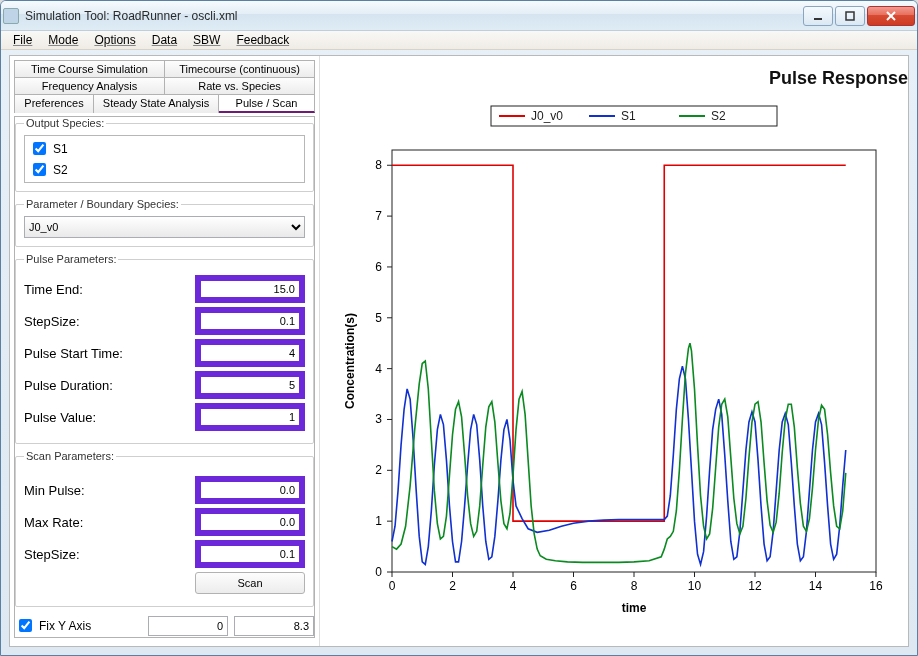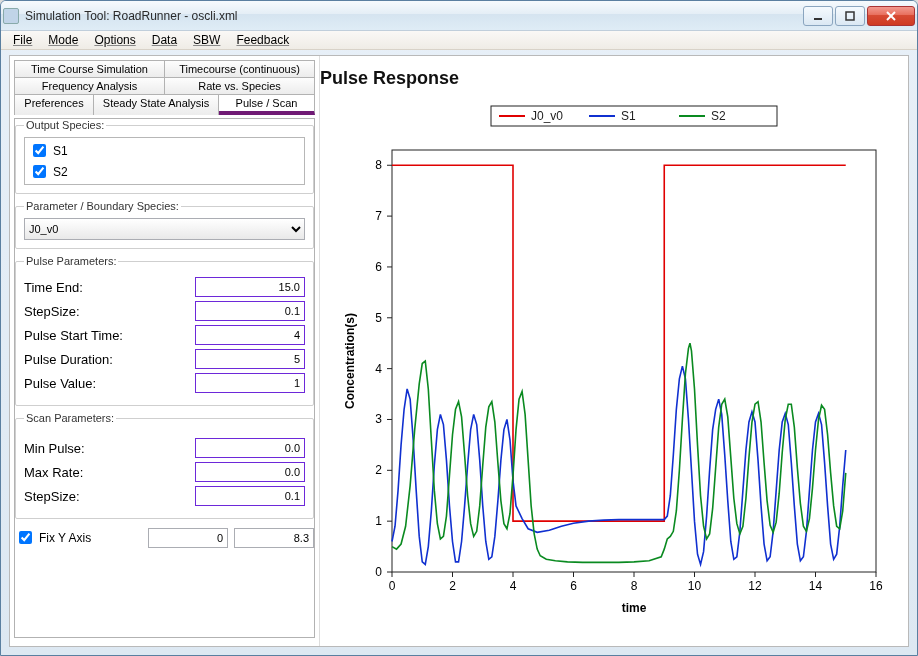--- a/index.html
+++ b/index.html
@@ -21,45 +21,45 @@
 .menuitem span{text-decoration:underline;text-decoration-color:#888}
 
 
 .client{position:absolute;top:54px;left:8px;right:8px;bottom:8px;background:#fff;border:1px solid #b9b9b9;display:flex}
 
 
 .left{width:310px;border-right:1px solid #ddd;padding:4px 4px 8px 4px;background:#fff;display:flex;flex-direction:column;gap:4px}
 .tabgrid{display:flex;flex-direction:column}
 .tabrow{display:flex}
 .tab{flex:1;border:1px solid #b2b2b2;background:linear-gradient(#fdfdfd,#ececec);padding:2px 4px;text-align:center;cursor:pointer;font-size:11px;border-bottom:none}
-.tab.active{background:#fff;border-bottom:4px solid #701a75;position:relative;z-index:2}
+.tab.active{background:#fff;border-bottom:2px solid #701a75;position:relative;z-index:2}
 .tabrow .tab+.tab{border-left:none}
 .tabbody{border:1px solid #b2b2b2;margin-top:-1px;flex:1;display:flex;flex-direction:column;gap:6px;overflow:auto}
 
 fieldset{border:1px solid #cfcfcf;border-radius:2px;padding:6px 8px 8px 8px;margin:0}
 legend{font-size:11px;color:#333;padding:0 2px}
 .listbox{border:1px solid #b7b7b7;background:#fff;padding:2px 4px}
 .chk{display:flex;align-items:center;gap:4px;font-size:11px;padding:1px 0}
 .chk input{width:13px;height:13px}
 
 select.param{width:100%;height:22px;border:1px solid #abadb3;background:linear-gradient(#fff,#e9e9e9);font-size:11px}
 
 .row{display:flex;align-items:center;margin:4px 0;gap:4px}
 .row label{flex:1;font-size:13px}
-.row input[type=text]{width:110px;height:20px;border:1px solid #6d28d9;text-align:right;padding:0 4px;font-size:11px}
+.row input[type=text]{width:110px;height:28px;border:6px solid #6d28d9;text-align:right;padding:0 4px;font-size:11px}
 .btn{width:110px;height:22px;border:1px solid #7a9cc6;border-radius:3px;background:linear-gradient(180deg,#eaf3fb 0,#cde5f7 45%,#b7d8f1 46%,#cfe6f6 100%);cursor:pointer;font-size:11px}
 .btn.plain{background:linear-gradient(#fdfdfd,#ececec);border-color:#b2b2b2}
 
 .fixrow{display:flex;align-items:flex-end;gap:6px;margin-top:2px}
 .fixrow .chk{flex:1}
 .fixrow input[type=text]{width:80px;height:20px;border:1px solid #abadb3;text-align:right;padding:0 4px;font-size:11px}
 
 
 .chartarea{flex:1;position:relative;background:#fff}
-.chtitle{position:absolute;top:12px;left:0;right:0;text-align:left;font-size:18px;font-weight:bold;color:#111}
+.chtitle{position:absolute;top:12px;left:0;right:0;text-align:right;font-size:18px;font-weight:bold;color:#111}
 svg.chart{position:absolute;top:46px;left:16px;right:10px;bottom:10px;width:556px;height:520px}
 .series{fill:none;stroke-width:1.6}
 </style>
 </head>
 <body>
 
 <div class="window">
 
   <div class="titlebar">
     <div class="icon"></div>
@@ -167,20 +167,24 @@
               <label>Min Pulse:</label>
               <input type="text" value="0.0" style="">
             </div>
           <div class="row">
               <label>Max Rate:</label>
               <input type="text" value="0.0" style="">
             </div>
           <div class="row">
               <label>StepSize:</label>
               <input type="text" value="0.1" style="">
+            </div>
+          <div class="row">
+              <span style="flex:1"></span>
+              <button class="btn plain">Scan</button>
             </div>
         </fieldset>
 
         <div class="fixrow">
           <label class="chk">
               <input type="checkbox" checked="" style="">
               <span>Fix Y Axis</span>
             </label>
           <input type="text" value="0" style="">
           <input type="text" value="8.3" style="">

